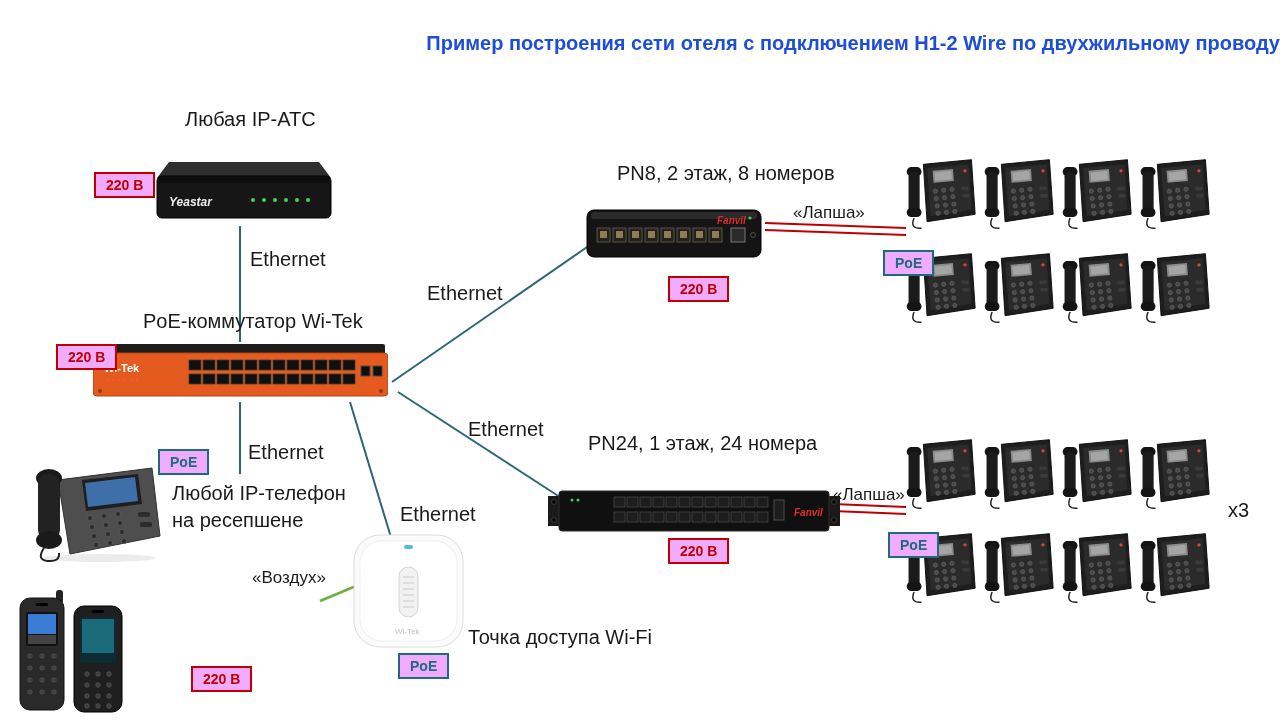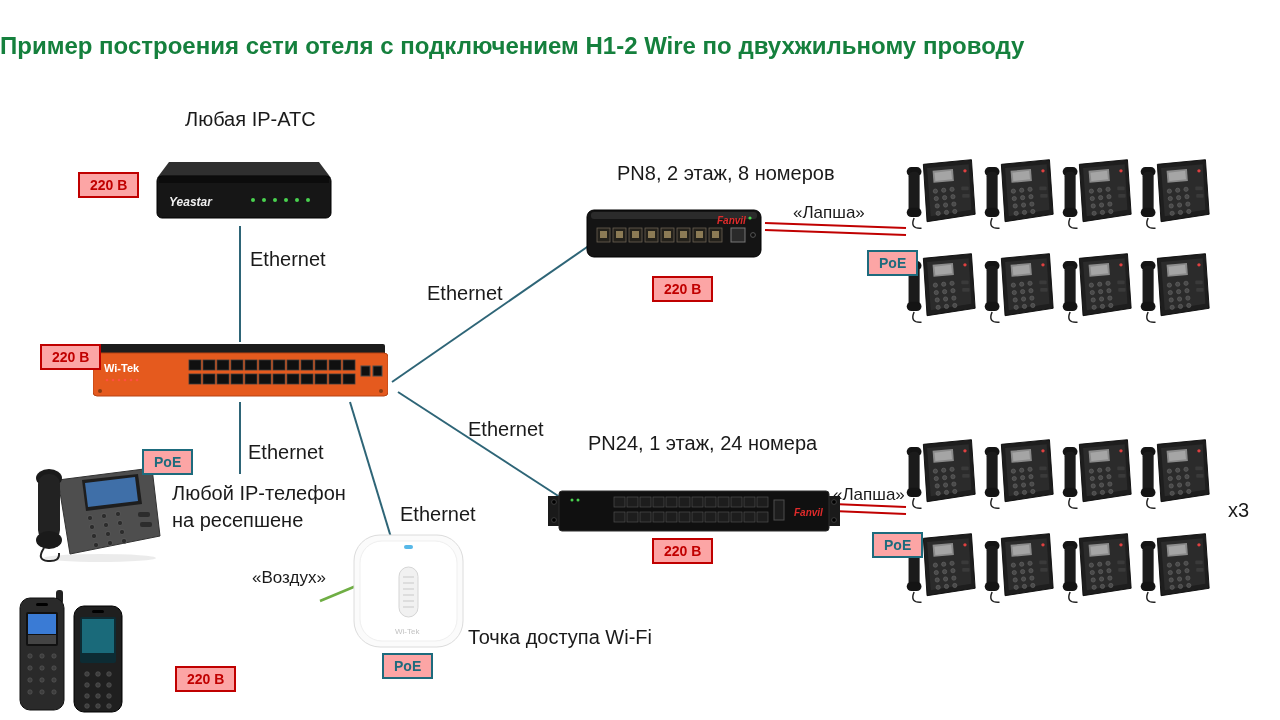--- a/index.html
+++ b/index.html
@@ -1,23 +1,23 @@
 <!DOCTYPE html>
 <html><head>
 <meta charset="utf-8">
 <style>
   html,body{margin:0;padding:0;background:#fff;}
   .canvas{position:relative;width:1280px;height:720px;background:#ffffff;
           font-family:"Liberation Sans",sans-serif;overflow:hidden;}
-  .title{position:absolute;top:32px;left:0;width:100%;text-align:left;
-         font-size:24px;font-weight:bold;color:#15803d;z-index:4;}
+  .title{position:absolute;top:32px;left:0;width:100%;text-align:right;
+         font-size:20px;font-weight:bold;color:#1d4ed8;z-index:4;}
   .lbl{position:absolute;font-size:20px;color:#1a1a1a;z-index:4;white-space:pre-line;line-height:1.35;}
   .lbl-sm{font-size:17px;}
-  .badge{position:absolute;z-index:4;background:#fca5a5;border:2px solid;font-weight:bold;
-         font-size:14px;padding:2px 10px;line-height:1.3;}
+  .badge{position:absolute;z-index:4;background:#f0abfc;border:2px solid;font-weight:bold;
+         font-size:14px;padding:2px 10px;line-height:1.3;margin-left:16px;}
   .badge-power{color:#c00000;border-color:#c00000;}
   .badge-poe{color:#1d6b7d;border-color:#1d6b7d;}
   .dev{position:absolute;z-index:2;}
   .phone{position:absolute;width:74px;height:86px;z-index:2;}
   .lines{position:absolute;left:0;top:0;z-index:1;pointer-events:none;}
 </style>
 </head>
 <body>
 
 <div class="canvas">
@@ -80,20 +80,21 @@
       <circle cx="100" cy="44" r="2"></circle>
         <circle cx="111" cy="44" r="2"></circle>
         <circle cx="122" cy="44" r="2"></circle>
       <circle cx="133" cy="44" r="2"></circle>
         <circle cx="144" cy="44" r="2"></circle>
         <circle cx="155" cy="44" r="2"></circle>
     </g>
   </svg>
   <div class="lbl" style="left:250px;top:246px;">Ethernet</div>
 
+  <div class="lbl" style="left:143px;top:308px;">PoE-коммутатор Wi-Tek</div>
   <div class="badge badge-power" style="left:40px;top:344px;">220 В</div>
   <svg class="dev" style="left:93px;top:342px;" width="295" height="58" viewBox="0 0 295 58">
     <rect x="3" y="2" width="289" height="13" rx="2" fill="#1d1d1d"></rect>
     <rect x="0" y="11" width="295" height="43" rx="4" fill="#e55a1e" stroke="#b84312"></rect>
     <text x="11" y="30" font-size="11" font-weight="bold" fill="#ffffff">Wi-Tek</text>
     <g fill="#ff5040">
       <circle cx="14" cy="38" r="1.3"></circle>
         <circle cx="20" cy="38" r="1.3"></circle>
         <circle cx="26" cy="38" r="1.3"></circle>
       <circle cx="32" cy="38" r="1.3"></circle>

